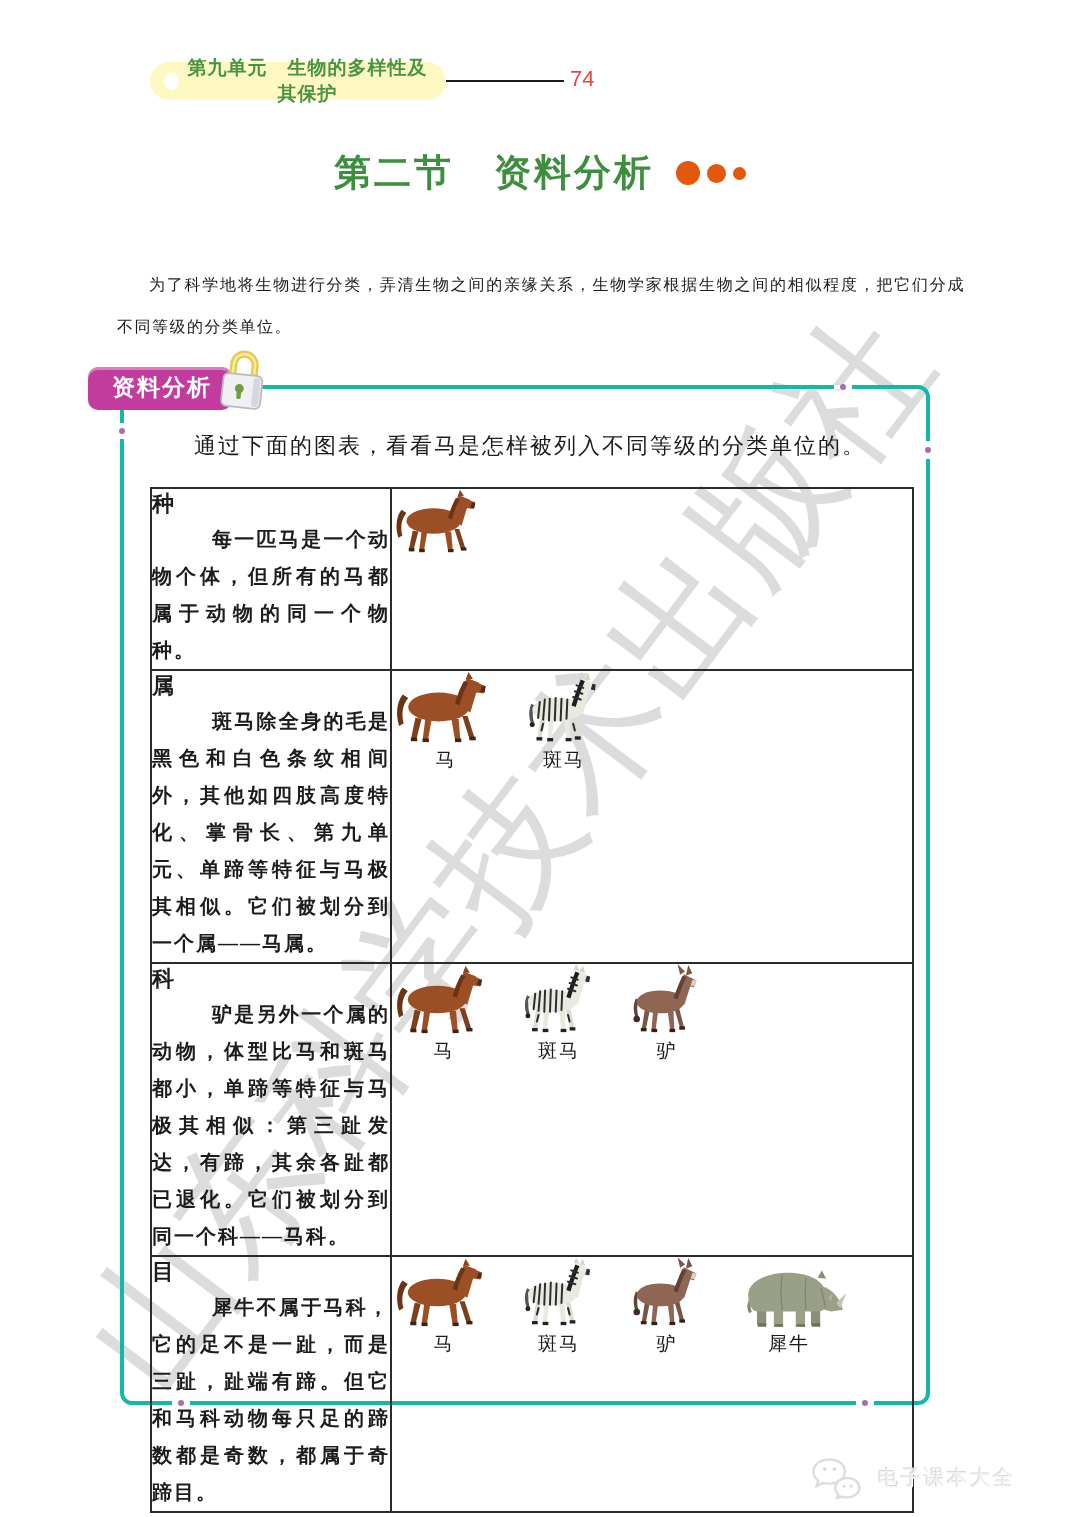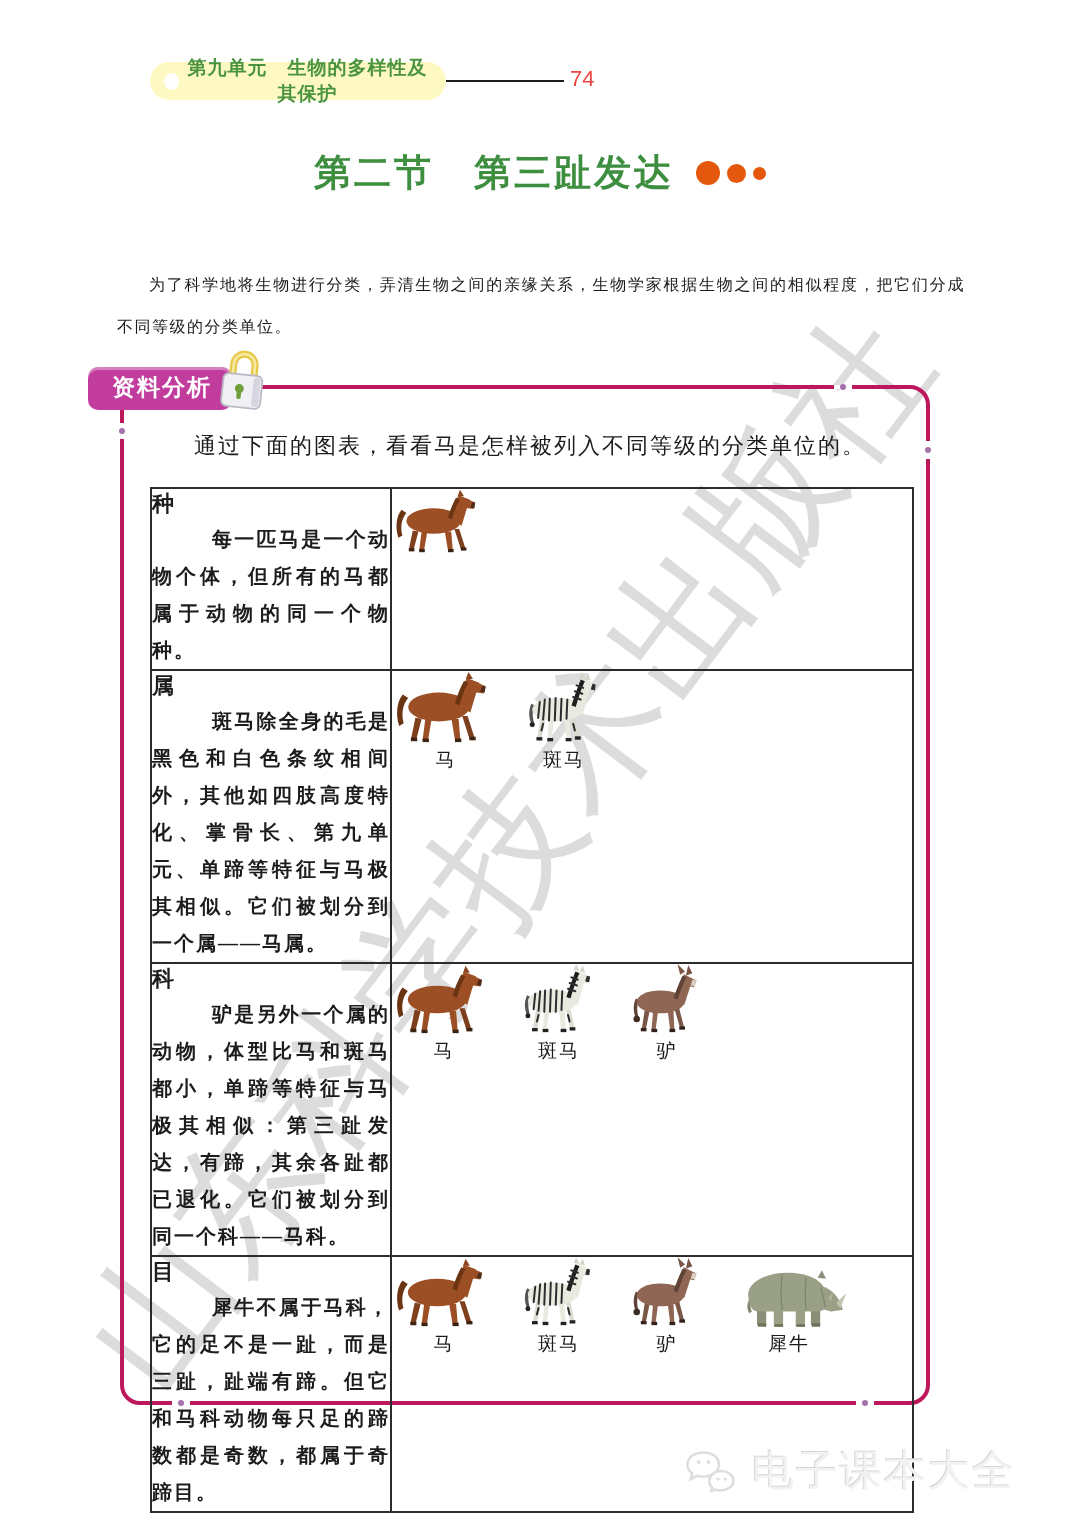--- a/index.html
+++ b/index.html
@@ -34,21 +34,21 @@
   .title-dots{display:flex;align-items:center;margin-left:22px;}
   .title-dots i{border-radius:50%;background:#e4580d;display:block;}
   .dot-a{width:24px;height:24px;margin-right:7px;}
   .dot-b{width:19px;height:19px;margin-right:7px;}
   .dot-c{width:13px;height:13px;}
   
   .intro{position:absolute;left:117px;top:248px;width:848px;font-size:16px;line-height:42px;
     letter-spacing:1.5px;text-align:justify;text-indent:2em;z-index:2;}
   
   .analysis-box{position:absolute;left:120px;top:385px;width:802px;height:1012px;
-    border:4px solid #be185d;border-radius:20px;z-index:1;}
+    border:4px solid #14b8a6;border-radius:12px;z-index:1;}
   .gap-h{position:absolute;height:4px;background:#ffffff;}
   .gap-v{position:absolute;width:4px;background:#ffffff;}
   .gap-h i,.gap-v i{position:absolute;width:6px;height:6px;border-radius:50%;background:#a471ab;
     left:50%;top:50%;transform:translate(-50%,-50%);}
   .tag{position:absolute;left:-36px;top:-22px;background:#c23c9e;color:#ffffff;
     font-family:"Liberation Sans","DejaVu Sans",sans-serif;font-weight:bold;font-size:23px;
     letter-spacing:2px;padding:5px 20px 7px 24px;border-radius:10px;
     box-shadow:inset 0 3px 0 rgba(255,255,255,0.35);z-index:3;}
   .lock{position:absolute;left:92px;top:-42px;z-index:4;transform:rotate(6deg);}
   .instruction{position:absolute;left:70px;top:42px;width:700px;font-size:22px;
@@ -60,21 +60,21 @@
   .cell-figs{width:520px;padding:14px 0 0 22px;}
   .rank-label{font-size:22px;font-weight:bold;line-height:30px;letter-spacing:1px;}
   .rank-desc{font-size:20px;line-height:37px;letter-spacing:2px;text-align:justify;
     text-indent:3em;margin-top:2px;font-weight:bold;}
   .figs-row{display:flex;align-items:flex-end;}
   .fig{display:flex;flex-direction:column;align-items:center;margin-right:18px;}
   .fig-label{font-size:19px;letter-spacing:2px;margin-top:4px;min-height:24px;}
   .r-sp{height:178px;} .r-ge{height:255px;} .r-fa{height:260px;} .r-or{height:207px;}
   
   .footer-wm{position:absolute;right:64px;bottom:18px;display:flex;align-items:center;z-index:2;}
-  .footer-text{font-size:42px;letter-spacing:2px;color:#f2f2f2;
+  .footer-text{font-size:21px;letter-spacing:2px;color:#f2f2f2;
     text-shadow:-1px -1px 0 #d6d6d6,1px 1px 0 #ffffff;
     font-family:Liberation Sans, sans-serif;margin-left:16px;}
   svg{display:block;}
 </style>
 </head>
 <body>
 
 <svg width="0" height="0" style="position:absolute" aria-hidden="true">
   <defs>
     <symbol id="sym-horse" viewBox="0 0 120 80">
@@ -190,21 +190,21 @@
 <div class="wm-diagonal">山东科学技术出版社</div>
 
 <div class="unit-bar">
   <span class="unit-dot"></span>
   <span class="unit-text">第九单元　生物的多样性及其保护</span>
 </div>
 <div class="unit-line"></div>
 <div class="page-num">74</div>
 
 <div class="section-title-row">
-  <span class="section-title">第二节　第三趾发达</span>
+  <span class="section-title">第二节　资料分析</span>
   <span class="title-dots">
     <i class="dot-a"></i>
       <i class="dot-b"></i>
       <i class="dot-c"></i>
   </span>
 </div>
 
 <p class="intro">为了科学地将生物进行分类，弄清生物之间的亲缘关系，生物学家根据生物之间的相似程度，把它们分成不同等级的分类单位。</p>
 
 <div class="analysis-box">

